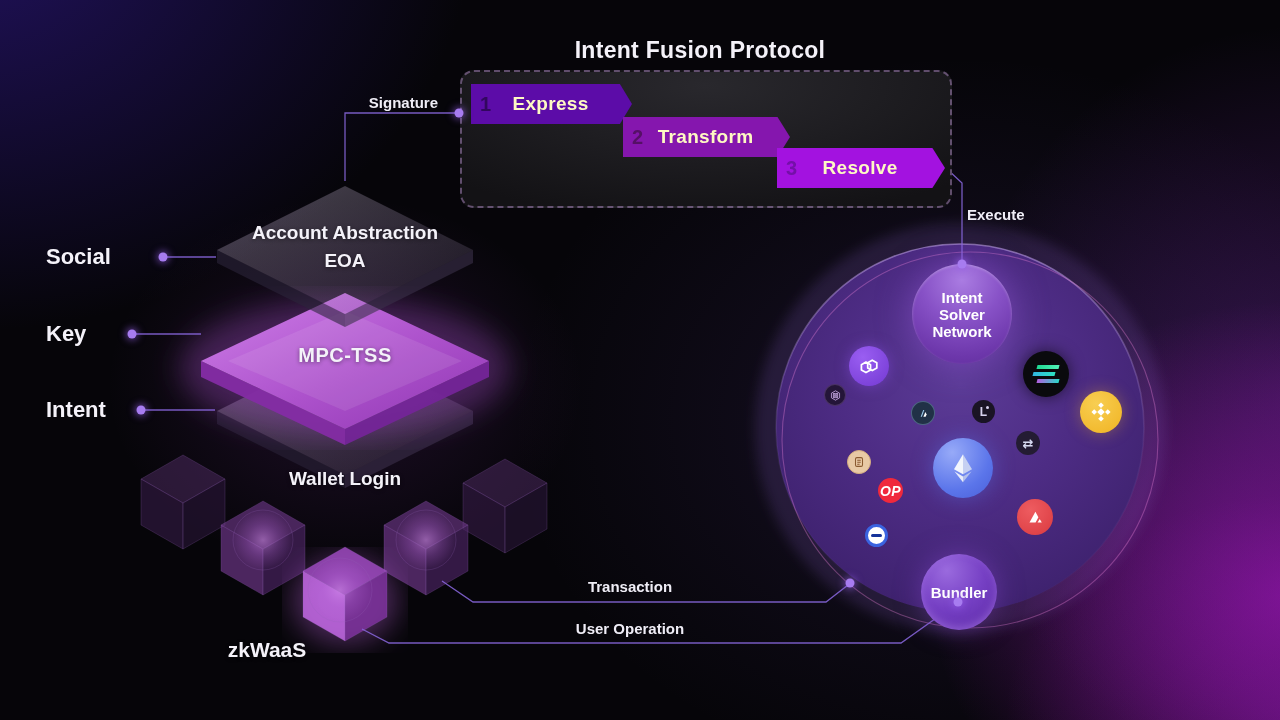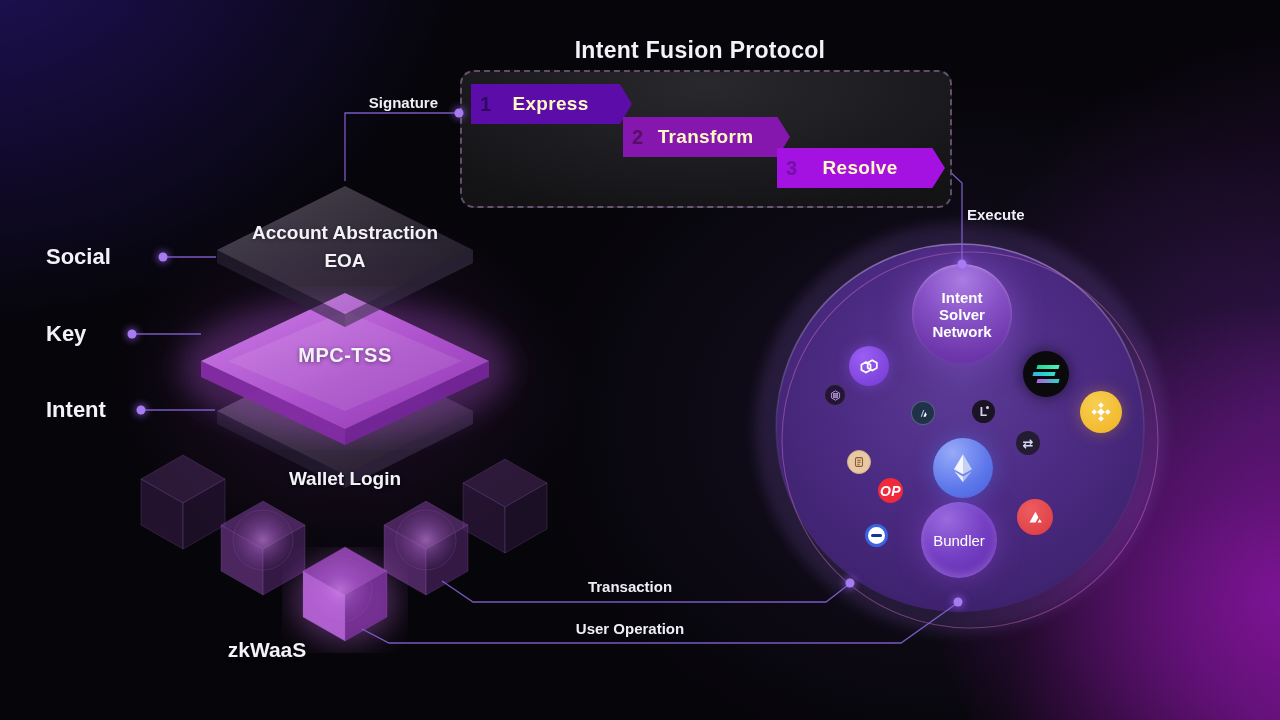--- a/index.html
+++ b/index.html
@@ -33,24 +33,24 @@
 
   .dot{position:absolute;width:9px;height:9px;border-radius:50%;background:#a77cf0;
     box-shadow:0 0 7px 2px rgba(150,95,235,0.55);transform:translate(-50%,-50%);}
 
   .icon{position:absolute;border-radius:50%;display:flex;align-items:center;justify-content:center;}
   .hub{left:912px;top:264px;width:100px;height:100px;border-radius:50%;position:absolute;
     background:radial-gradient(circle at 50% 16%, #aa7ce2 0%, #8751c6 42%, #6d37ab 78%, #5e2d9a 100%);
     box-shadow:0 0 34px rgba(150,90,215,0.55), inset 0 1px 3px rgba(255,255,255,0.28);
     display:flex;flex-direction:column;align-items:center;justify-content:center;
     color:#fff;font-weight:700;font-size:15px;line-height:17px;text-align:center;}
-  .bundler{left:921px;top:502px;width:76px;height:76px;border-radius:50%;position:absolute;
+  .bundler{left:921px;top:554px;width:76px;height:76px;border-radius:50%;position:absolute;
     background:radial-gradient(circle at 34% 22%, #9a6ade 0%, #7640c4 48%, #5a28a4 100%);
     box-shadow:0 0 26px rgba(130,70,200,0.5), inset 0 -3px 8px rgba(205,160,255,0.38);
-    display:flex;align-items:center;justify-content:center;color:#fff;font-weight:400;font-size:15px;}
+    display:flex;align-items:center;justify-content:center;color:#fff;font-weight:700;font-size:15px;}
 
   .solbar{width:22px;height:4px;transform:skewX(-15deg);}
   .ldot-i{position:absolute;width:3px;height:3px;border-radius:50%;background:#d8d2ee;right:6px;top:6px;}
 </style>
 </head>
 <body>
 
 <div id="stage">
 
   <svg id="scene" class="lay" viewBox="0 0 1280 720">

